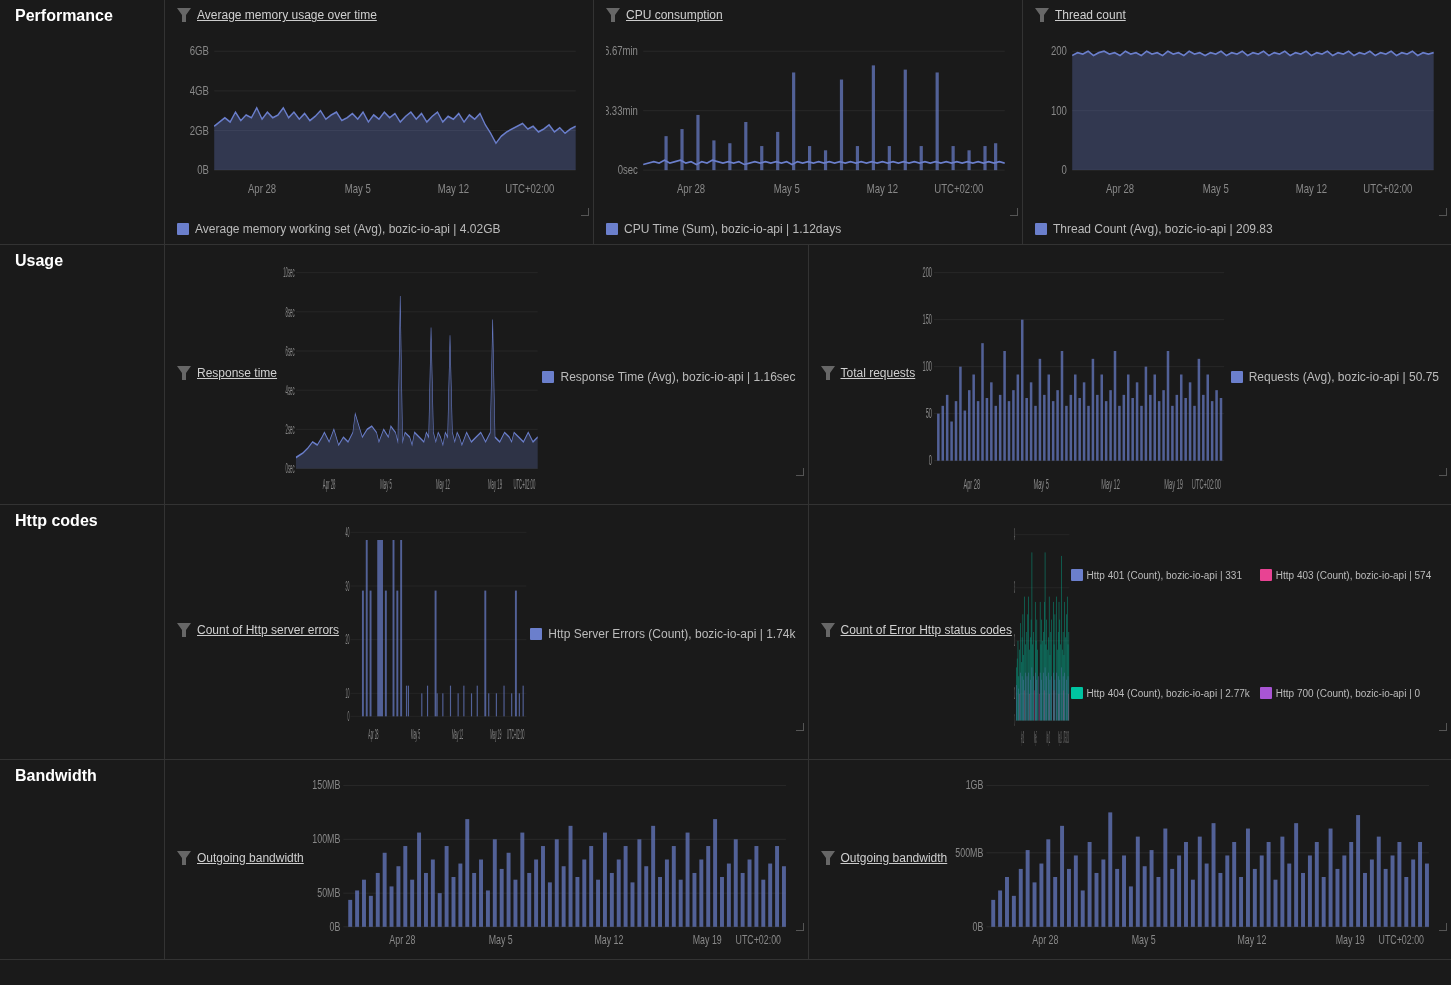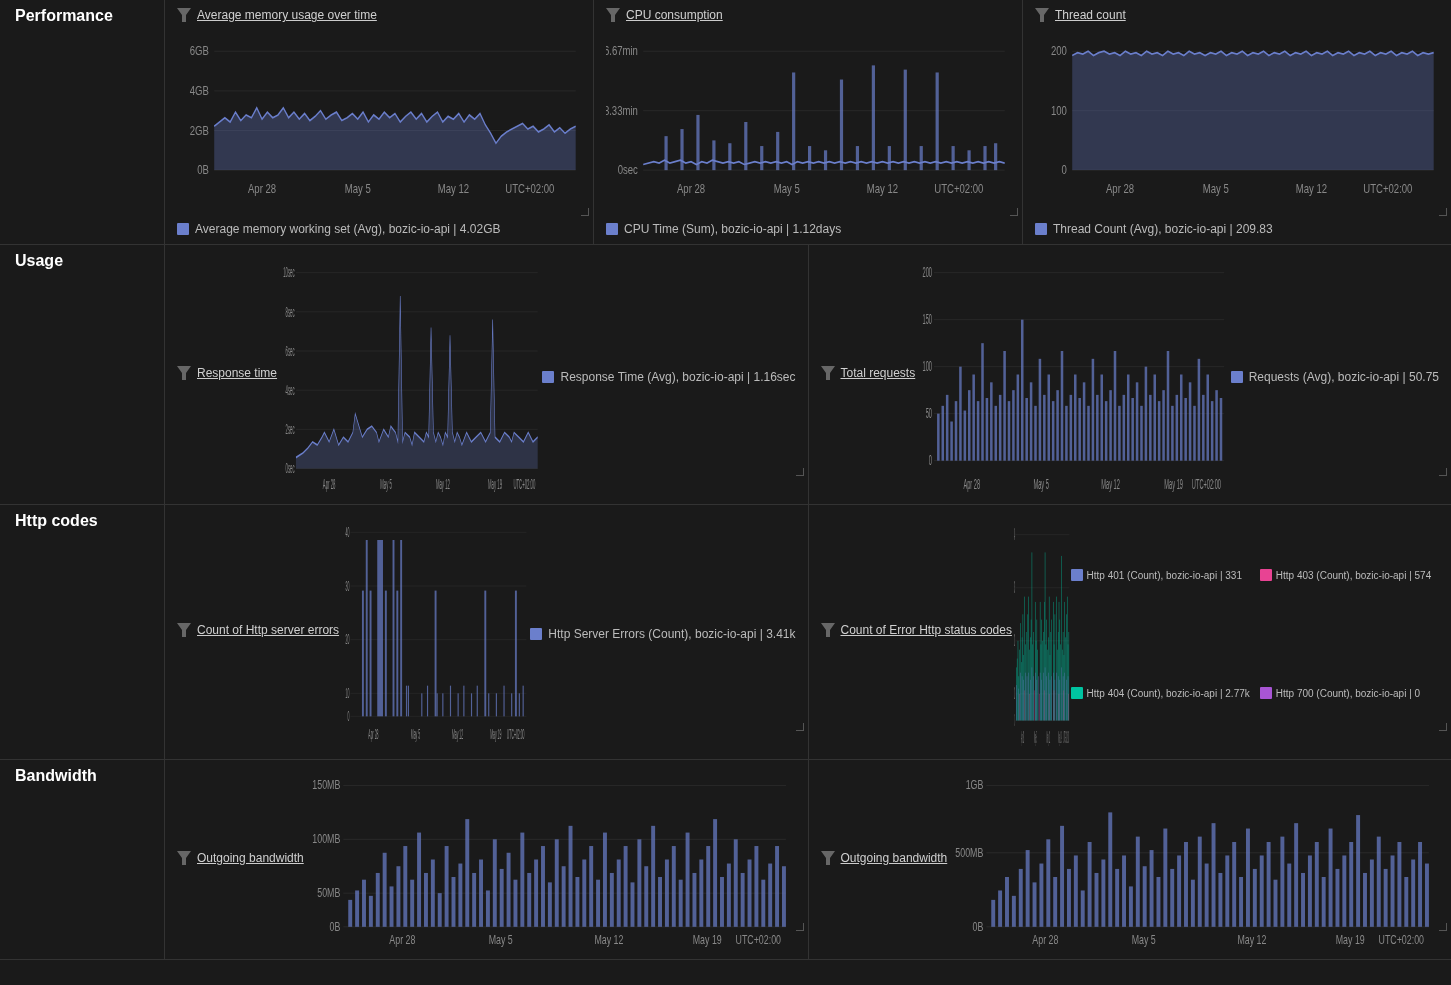--- a/index.html
+++ b/index.html
@@ -527,21 +527,21 @@
               <rect x="430" y="110" width="3" height="20"></rect>
               <rect x="450" y="115" width="3" height="15"></rect>
               <rect x="460" y="48" width="5" height="82"></rect>
               <rect x="470" y="115" width="3" height="15"></rect>
               <rect x="480" y="110" width="3" height="20"></rect>
             </g>
           </svg>
         </div>
         <div class="chart-legend">
           <span class="legend-color" style="background:#6b7fcc;"></span>
-          <span>Http Server Errors (Count), bozic-io-api | 3.41k</span>
+          <span>Http Server Errors (Count), bozic-io-api | 1.74k</span>
         </div>
         <div class="corner-mark"></div>
       </div>
 
       <div class="chart-panel-half">
         <div class="chart-title-row">
           <svg class="filter-icon" viewBox="0 0 14 14" fill="none">
             <polygon points="0,0 14,0 9,7 9,14 5,14 5,7" fill="#888"></polygon>
           </svg>
           <span class="chart-title">Count of Error Http status codes</span>

